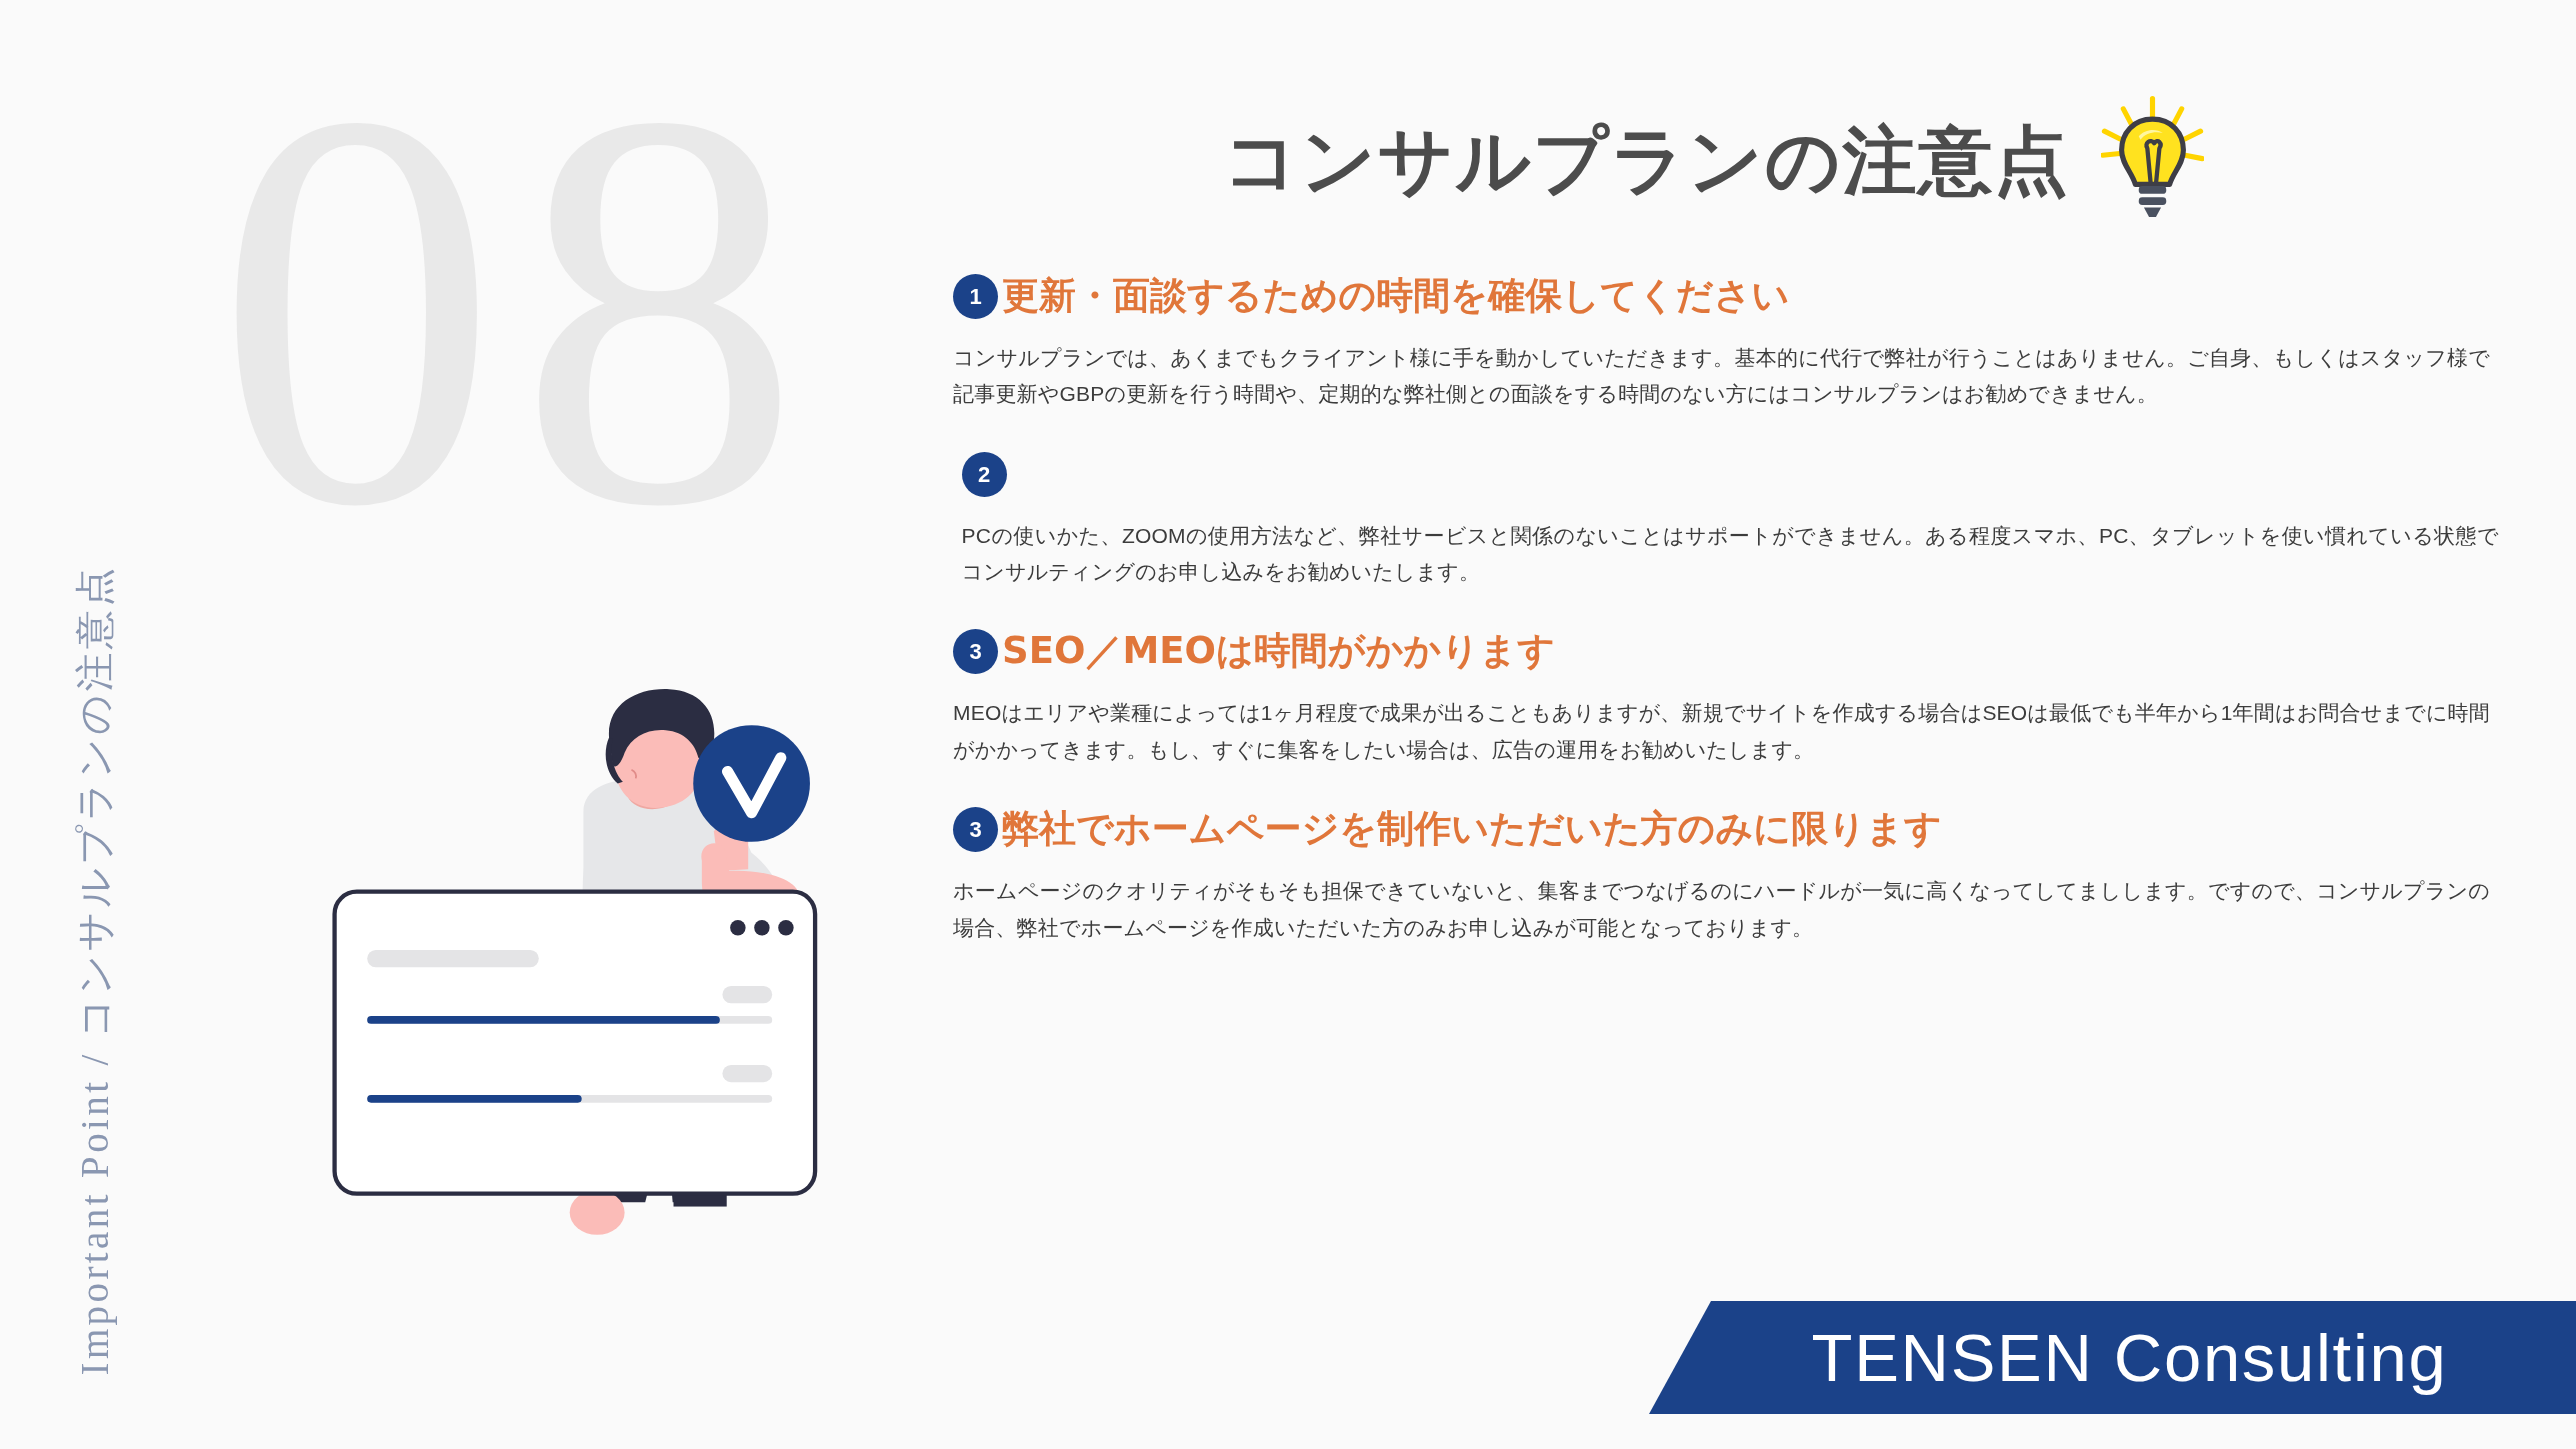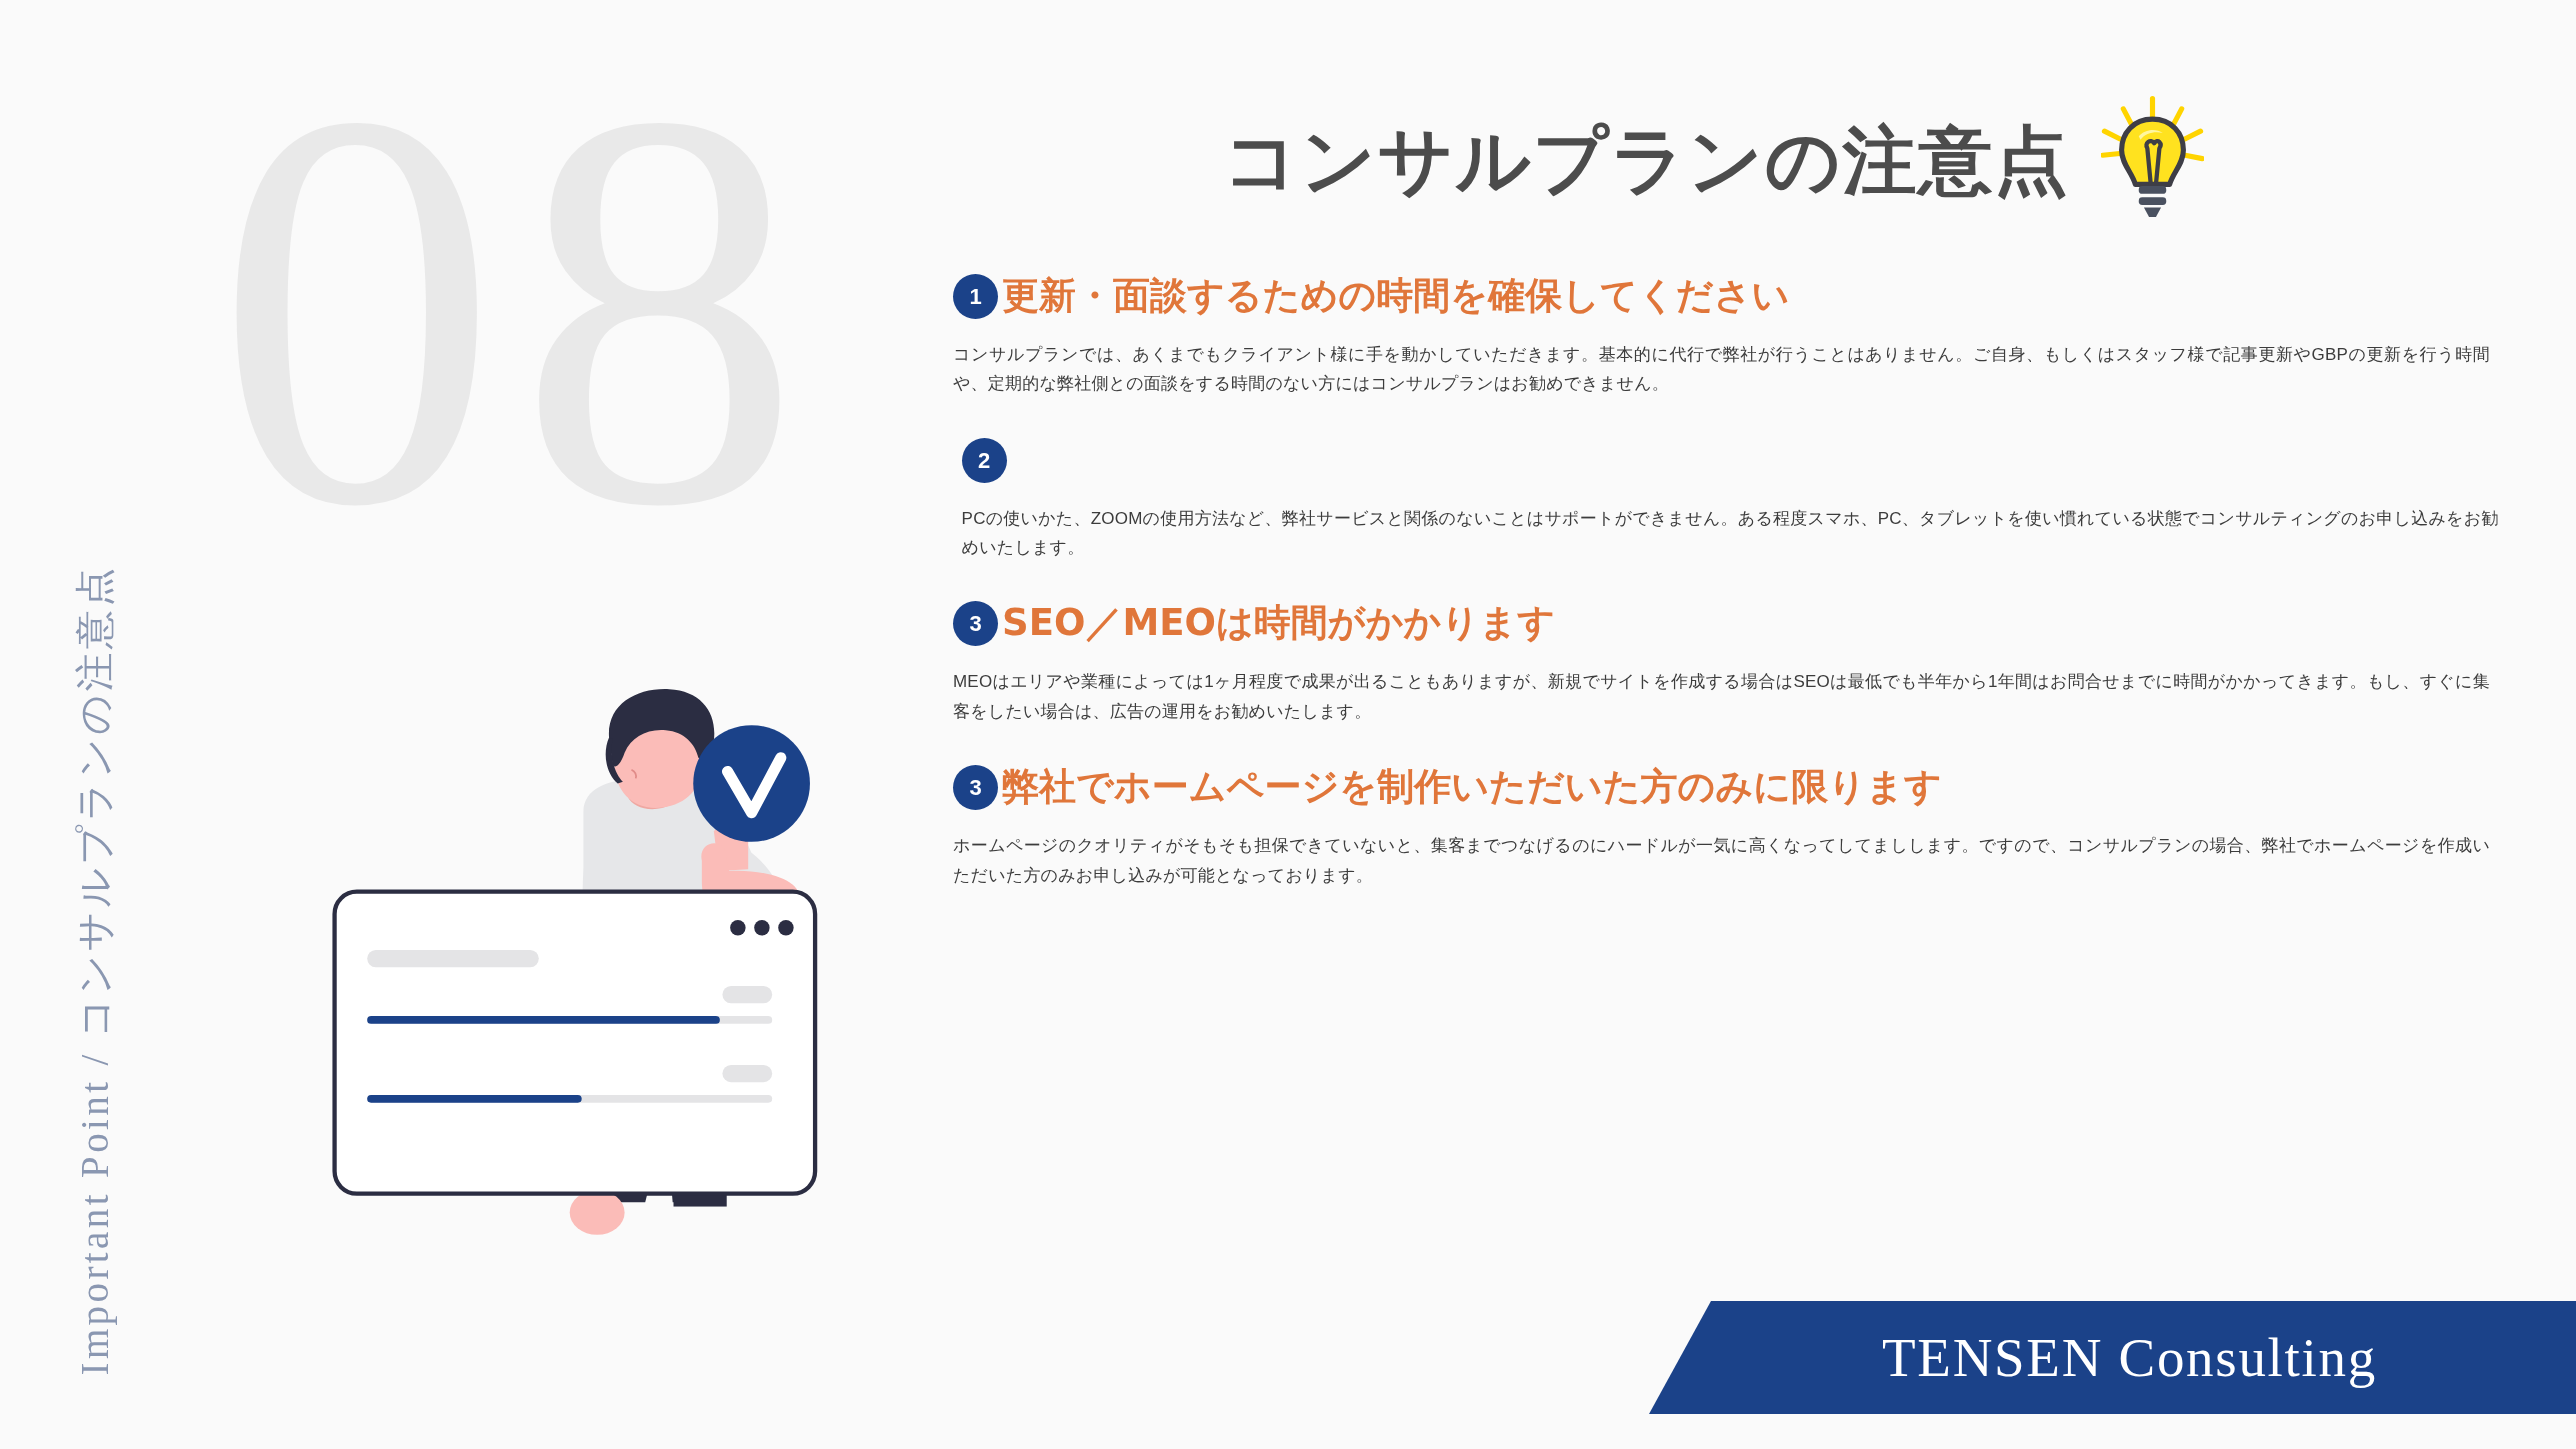--- a/index.html
+++ b/index.html
@@ -99,21 +99,21 @@
     margin-left:4px;
     font-size:37px;
     font-weight:bold;
     color:#E0763A;
     letter-spacing:0px;
     line-height:1.1;
     font-family:"DejaVu Sans","Liberation Sans",sans-serif;
   }
   .sec-body{
     margin-top:20.6px;
-    font-size:17px;
+    font-size:21px;
     line-height:1.75;
     color:#3C3C3C;
     letter-spacing:0.2px;
     width:1537px;
     text-align:justify;
   }
 
   #sec1{ margin-top:50px; }
   #sec2{ margin-top:39px; margin-left:8.6px; }
   #sec3{ margin-top:38px; }
@@ -122,22 +122,22 @@
   
   .footer-banner{
     position:absolute;
     left:1649px; top:1301px;
     width:927px; height:113px;
     background:#1B4289;
     clip-path:polygon(62px 0, 927px 0, 927px 113px, 0 113px);
     display:flex; align-items:center; justify-content:center;
   }
   .footer-text{
-    font-family:Liberation Serif, serif;
-    font-size:55px;
+    font-family:Liberation Sans, sans-serif;
+    font-size:67px;
     color:#FFFFFF;
     letter-spacing:1.7px;
     padding-left:34px;
   }
 </style>
 </head>
 <body>
 
 <div class="side-rail">
   <div class="side-rail-text">Important Point / コンサルプランの注意点</div>

